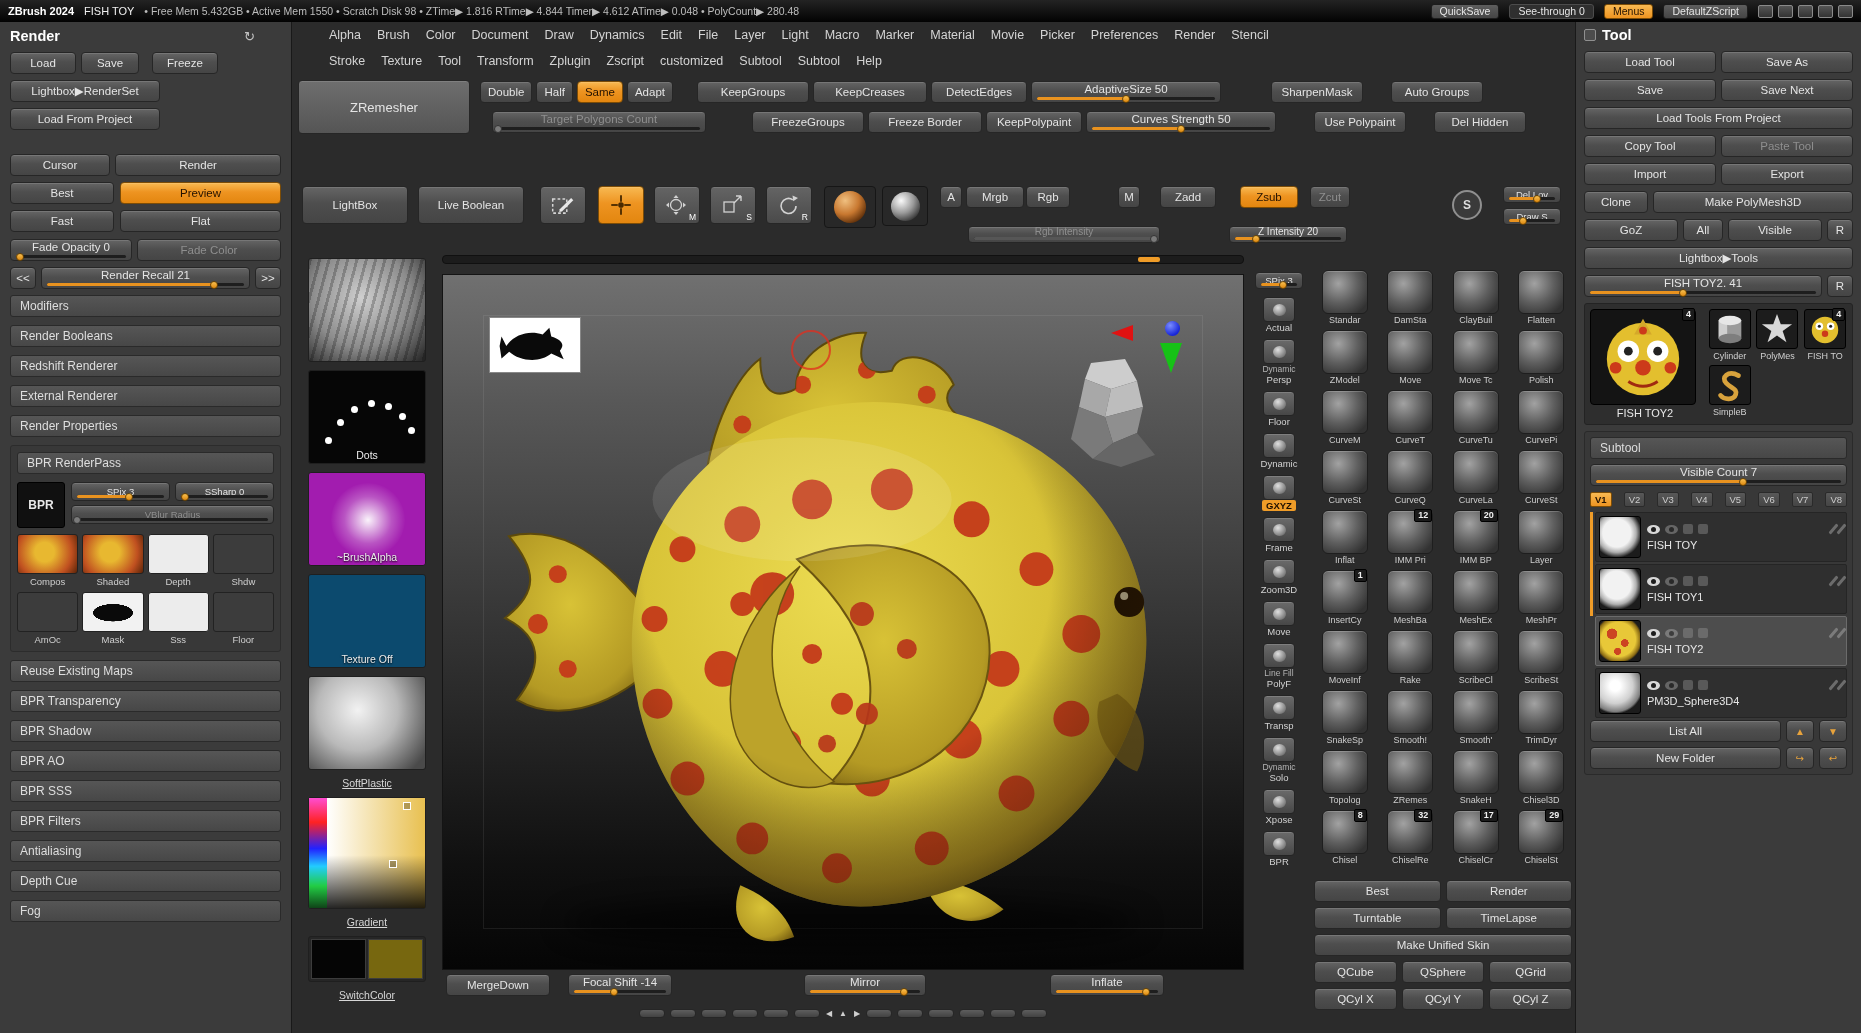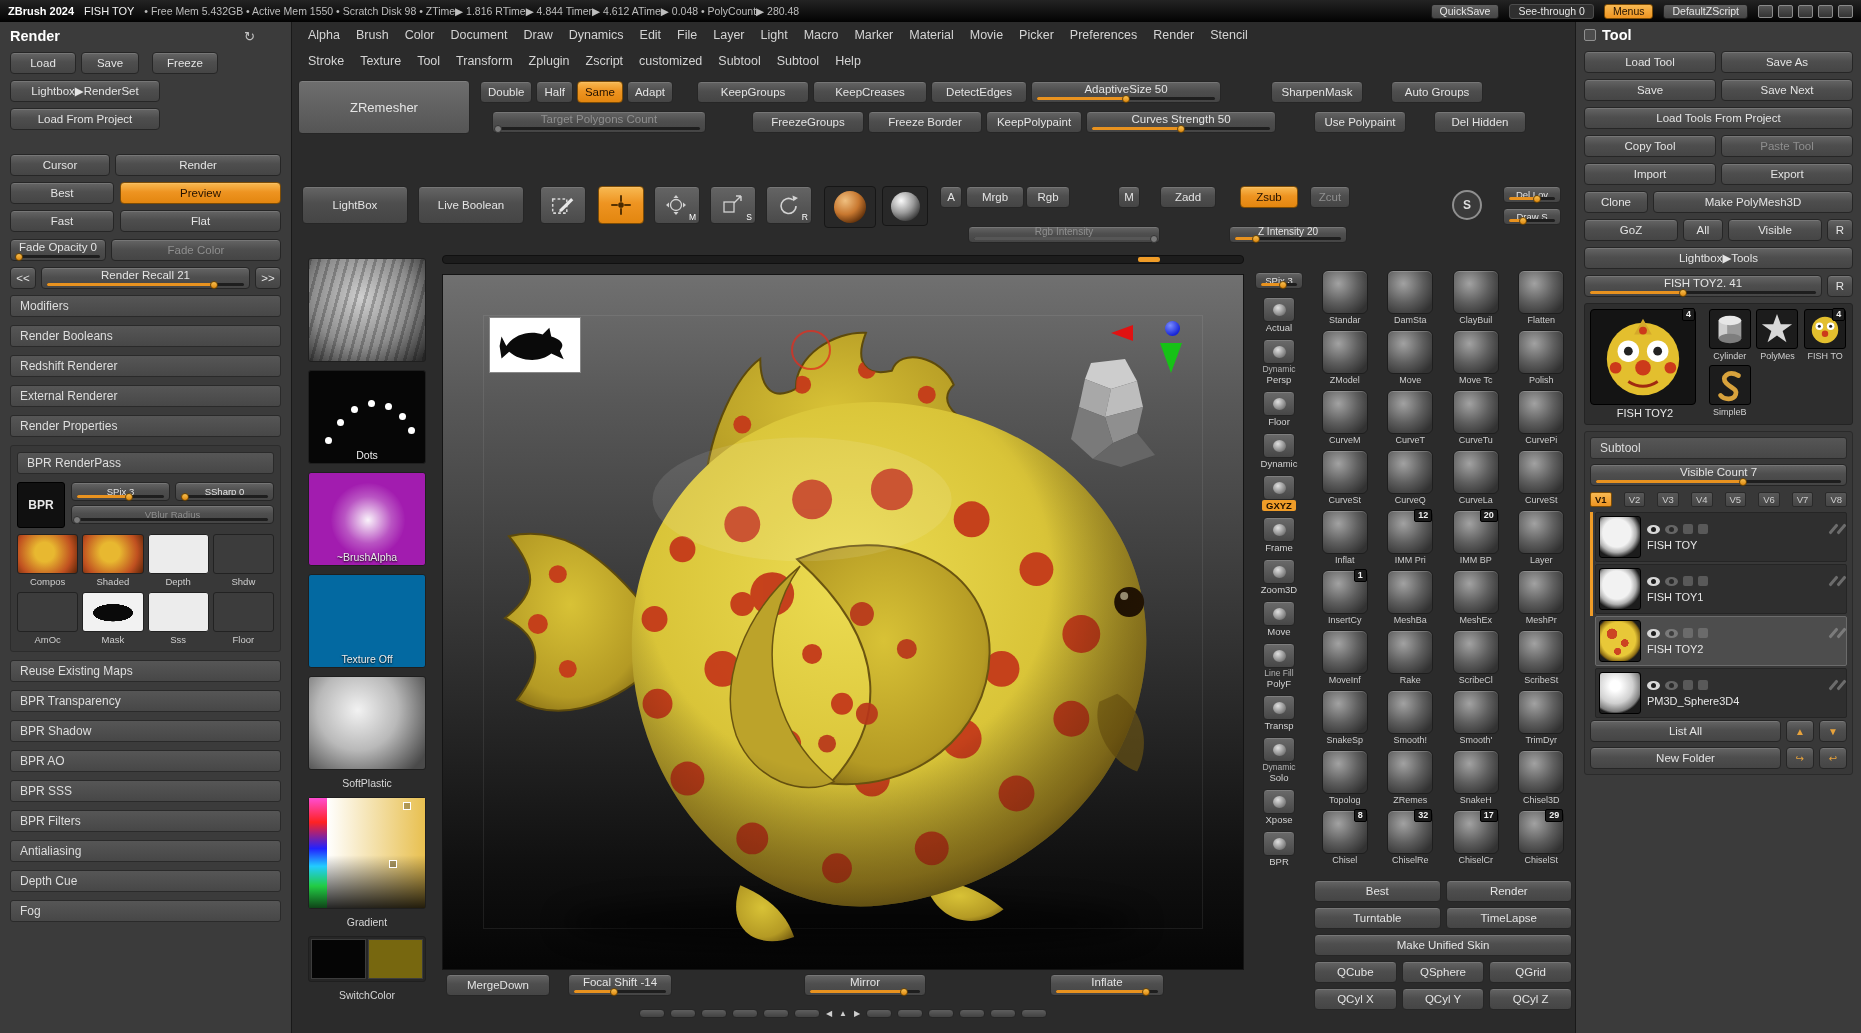--- a/index.html
+++ b/index.html
@@ -24,21 +24,21 @@
   .sl .tr i { display:block; position:absolute; left:0; top:0; bottom:0; width:var(--f,50%); background:#e8921f; border-radius:2px; }
   .sl .tr b { display:block; position:absolute; top:-2.5px; left:var(--f,50%); width:8px; height:8px; margin-left:-4px;
               border-radius:50%; background:linear-gradient(#f8c050,#e08a10); border:1px solid #6b4404; }
   .sl.dim .tr i { background:#565656; } .sl.dim .tr b { background:#7a7a7a; border-color:#333; }
   .secbar { background:linear-gradient(#565656,#474747); height:22px; border-radius:3px; border:1px solid #2a2a2a;
             padding:0 9px; line-height:20px; font-size:12px; color:#dedede; margin-bottom:8px; }
   .badge { position:absolute; top:-2px; right:0; background:#1b1b1b; color:#f0f0f0; font-size:9px; line-height:11px;
            padding:0 3px; border-radius:2px; border:1px solid #000; font-style:normal; font-weight:bold; }
   .w22{width:22px}.w26{width:26px}.w28{width:28px}.w40{width:40px}.w44{width:44px}.w48{width:48px}.w56{width:56px}
   .w58{width:58px}.w64{width:64px}.w66{width:66px}.w92{width:92px}.w96{width:96px}.w100{width:100px}.w104{width:104px}
-  .w106{width:106px}.w112{width:112px}.w114{width:114px}.w118{width:96px}.w122{width:122px}.w150{width:150px}
+  .w106{width:106px}.w112{width:112px}.w114{width:114px}.w118{width:122px}.w122{width:122px}.w150{width:150px}
   .w190{width:190px}.w214{width:214px}
   .ml2{margin-left:2px}.ml4{margin-left:4px}.ml6{margin-left:6px}.ml8{margin-left:8px}.ml10{margin-left:10px}
   .ml12{margin-left:12px}.ml16{margin-left:16px}.ml20{margin-left:20px}.ml24{margin-left:24px}.ml48{margin-left:48px}
   .mt4{margin-top:0}.mt14{margin-top:14px}.mt24{margin-top:24px}
 
   
   #titlebar { position:absolute; top:0; left:0; right:0; height:22px; background:linear-gradient(#232323,#020202);
               display:flex; align-items:center; gap:10px; padding:0 8px; font-size:11px; color:#c8c8c8; z-index:5; }
   .tb-app { color:#ffffff; font-weight:bold; white-space:nowrap; }
   .tb-doc { color:#f0f0f0; white-space:nowrap; }
@@ -70,21 +70,21 @@
   .pass-cell { text-align:center; }
   .pass-thumb { height:40px; border:1px solid #222; border-radius:3px; background:#333; }
   .pass-colored { background:radial-gradient(circle at 45% 45%, #e8b830 25%, #c05020 70%, #5a2408); }
   .pass-white { background:#ececec; }
   .pass-dark { background:#3c3c3c; }
   .pass-mask { background:radial-gradient(ellipse 55% 38% at 50% 52%, #0a0a0a 60%, #f2f2f2 61%); }
   .pass-label { font-size:9.5px; color:#cfcfcf; margin-top:2px; }
 
   
   #center { position:absolute; top:22px; left:292px; right:286px; bottom:0; }
-  .menurow { position:absolute; left:0; right:0; display:flex; align-items:center; padding-left:8px; }
+  .menurow { position:absolute; left:0; right:0; display:flex; align-items:center; padding-left:29px; }
   .menurow.r1 { top:0; height:26px; }
   .menurow.r2 { top:26px; height:26px; }
   .menu-item { padding:3px 8px; font-size:12.5px; color:#d4d4d4; white-space:nowrap; }
 
   .shelfA { position:absolute; top:56px; left:0; right:0; height:66px; }
   .zrem-big { position:absolute; left:6px; top:2px; width:172px; height:54px; font-size:13px;
               background:linear-gradient(#6e6e6e,#555); }
   .zr-row { position:absolute; display:flex; gap:4px; }
   .zr-row1 { left:188px; top:3px; }
   .zr-row2 { left:200px; top:33px; }
@@ -109,35 +109,35 @@
   .scircle { position:absolute; left:1160px; top:6px; width:30px; height:30px; border-radius:50%;
              border:2px solid #8f8f8f; background:#3a3a3a; color:#dedede; font-weight:bold; font-size:12px;
              display:flex; align-items:center; justify-content:center; }
   .dd-stack { position:absolute; right:14px; top:2px; width:58px; display:flex; flex-direction:column; gap:5px; }
 
   .slimbar { position:absolute; top:233px; left:150px; width:802px; height:9px; background:#1c1c1c;
              border-radius:4px; border:1px solid #101010; }
   .slim-marker { position:absolute; left:695px; top:1px; width:22px; height:5px; background:#ef9c28; border-radius:2px; }
 
   
-  .leftstrip { position:absolute; top:236px; left:6px; width:138px; bottom:4px; display:flex; flex-direction:column; gap:8px; }
+  .leftstrip { position:absolute; top:236px; left:6px; width:138px; bottom:4px; display:flex; flex-direction:column; gap:8px;text-decoration:underline; }
   .strip-item { position:relative; width:118px; margin:0 auto; border:1px solid #1f1f1f; border-radius:3px; }
   .ovl { position:absolute; bottom:2px; left:0; width:100%; text-align:center; font-size:10.5px; color:#ececec;
          text-shadow:0 1px 2px #000; }
   .lbl-under { width:118px; margin:-1px auto 0; text-align:center; font-size:10.5px; color:#d6d6d6; }
   .th-brush { height:104px; background:
       repeating-linear-gradient(105deg, rgba(0,0,0,.22) 0 3px, rgba(255,255,255,0) 3px 9px),
       radial-gradient(circle at 45% 38%, #cfcfcf, #8c8c8c 55%, #2e2e2e 95%); }
   .th-dots { height:94px; background:#060606; }
   .dotarc { position:absolute; left:16px; top:66px; width:7px; height:7px; border-radius:50%; background:#fff;
             box-shadow:12px -18px 0 #fff, 26px -31px 0 #fff, 43px -37px 0 #fff, 60px -34px 0 #fff, 74px -24px 0 #fff, 83px -10px 0 #fff; }
   .th-alpha { height:94px; background:#a21caf; }
   .th-alpha::before { content:''; position:absolute; left:22px; top:10px; width:74px; height:74px; border-radius:50%;
       background:radial-gradient(circle, rgba(255,255,255,.95), rgba(255,255,255,.25) 45%, rgba(255,255,255,0) 72%); }
-  .th-tex { height:94px; background:#0369a1; }
+  .th-tex { height:94px; background:#0c4a6e; }
   .th-mat { height:94px; background:radial-gradient(circle at 42% 36%, #f2f2f2, #b9b9b9 45%, #4a4a4a 90%); }
   .th-grad { height:112px; background:#222; }
   .grad-strip { position:absolute; left:0; top:0; bottom:0; width:18px;
       background:linear-gradient(#ff4dd2, #ff2222 22%, #2222ff 46%, #22ccff 62%, #22cc44 80%, #0f4418); }
   .grad-main { position:absolute; left:18px; right:0; top:0; bottom:0;
       background:linear-gradient(to bottom, rgba(0,0,0,0) 52%, rgba(0,0,0,.85)),
                  linear-gradient(to right, #ffffff, #e8c050); }
   .grad-sel { position:absolute; width:8px; height:8px; border:1px solid #fff; background:rgba(0,0,0,.25); }
   .th-switch { height:46px; background:#262626; display:flex; gap:2px; padding:2px; }
   .sw-a { flex:1; background:#050505; border:1px solid #3c3c3c; }

